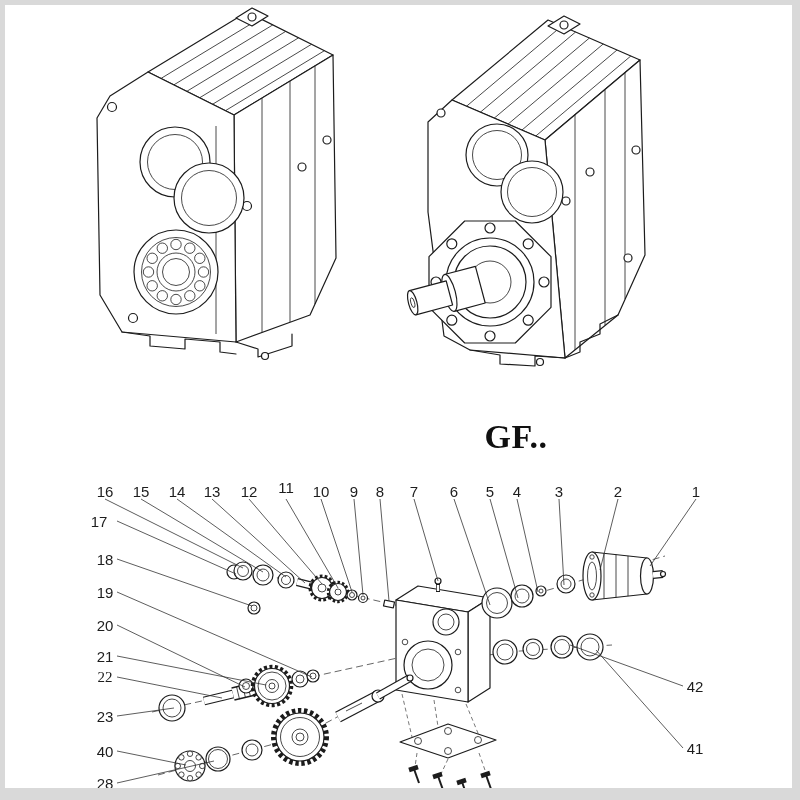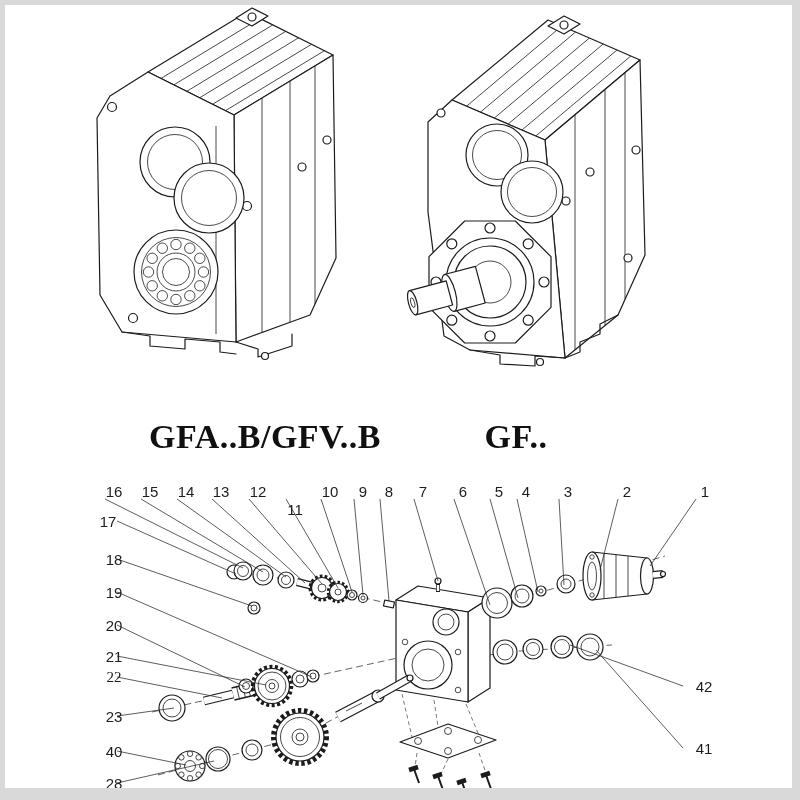--- a/index.html
+++ b/index.html
@@ -8,21 +8,21 @@
   .frame{position:absolute;background:#d9d9d9;z-index:5;}
   .frame.top{left:0;top:0;width:800px;height:5px;}
   .frame.left{left:0;top:0;width:5px;height:800px;}
   .frame.right{left:792px;top:0;width:8px;height:800px;}
   .frame.bottom{left:0;top:788px;width:800px;height:12px;}
   svg.art{position:absolute;left:0;top:0;z-index:1;}
   .model-label{position:absolute;z-index:2;transform:translate(-50%,-50%);
                font-family:"Liberation Serif",serif;font-weight:700;font-size:34px;
                color:#101010;letter-spacing:.5px;white-space:nowrap;}
   .callout{position:absolute;z-index:3;transform:translate(-50%,-50%);
-           font-size:15px;color:#1d1d1d;line-height:1;margin-left:9px;}
+           font-size:15px;color:#1d1d1d;line-height:1;}
   
   .ln{stroke:#1c1c1c;stroke-width:1.2;fill:none;stroke-linejoin:round;stroke-linecap:round;}
   .fc{stroke:#1c1c1c;stroke-width:1.2;fill:#ffffff;stroke-linejoin:round;}
   .thin{stroke:#1c1c1c;stroke-width:0.8;fill:none;}
   .ball{fill:#ffffff;stroke:#1c1c1c;stroke-width:0.8;}
   .dash{stroke:#555555;stroke-width:0.9;fill:none;stroke-dasharray:7 4;}
   .dash2{stroke:#555555;stroke-width:0.8;fill:none;stroke-dasharray:4 3;}
   .leader{stroke:#333333;stroke-width:0.8;fill:none;}
   .teeth{fill:none;stroke:#1c1c1c;}
   .white{stroke:#ffffff;fill:none;}
@@ -353,29 +353,28 @@
         <line x1="117" y1="677" x2="222" y2="698"></line>
         <line x1="117" y1="716" x2="174" y2="708"></line>
         <line x1="117" y1="751" x2="186" y2="765"></line>
         <line x1="117" y1="783" x2="214" y2="761"></line>
         <line x1="683" y1="686" x2="570" y2="645"></line>
         <line x1="683" y1="748" x2="596" y2="650"></line>
       </g>
     </g>
   </svg>
 
-  <div class="model-label" style="left:265px;top:437px;">GFA..B/GFV..B</div>
   <div class="model-label" style="left:516px;top:437px;">GF..</div>
 
   <span class="callout" style="left:105px;top:491px;">16</span>
   <span class="callout" style="left:141px;top:491px;">15</span>
   <span class="callout" style="left:177px;top:491px;">14</span>
   <span class="callout" style="left:212px;top:491px;">13</span>
   <span class="callout" style="left:249px;top:491px;">12</span>
-  <span class="callout" style="left:286px;top:509px;">11</span>
+  <span class="callout" style="left:286px;top:487px;">11</span>
   <span class="callout" style="left:321px;top:491px;">10</span>
   <span class="callout" style="left:354px;top:491px;">9</span>
   <span class="callout" style="left:380px;top:491px;">8</span>
   <span class="callout" style="left:414px;top:491px;">7</span>
   <span class="callout" style="left:454px;top:491px;">6</span>
   <span class="callout" style="left:490px;top:491px;">5</span>
   <span class="callout" style="left:517px;top:491px;">4</span>
   <span class="callout" style="left:559px;top:491px;">3</span>
   <span class="callout" style="left:618px;top:491px;">2</span>
   <span class="callout" style="left:696px;top:491px;">1</span>

